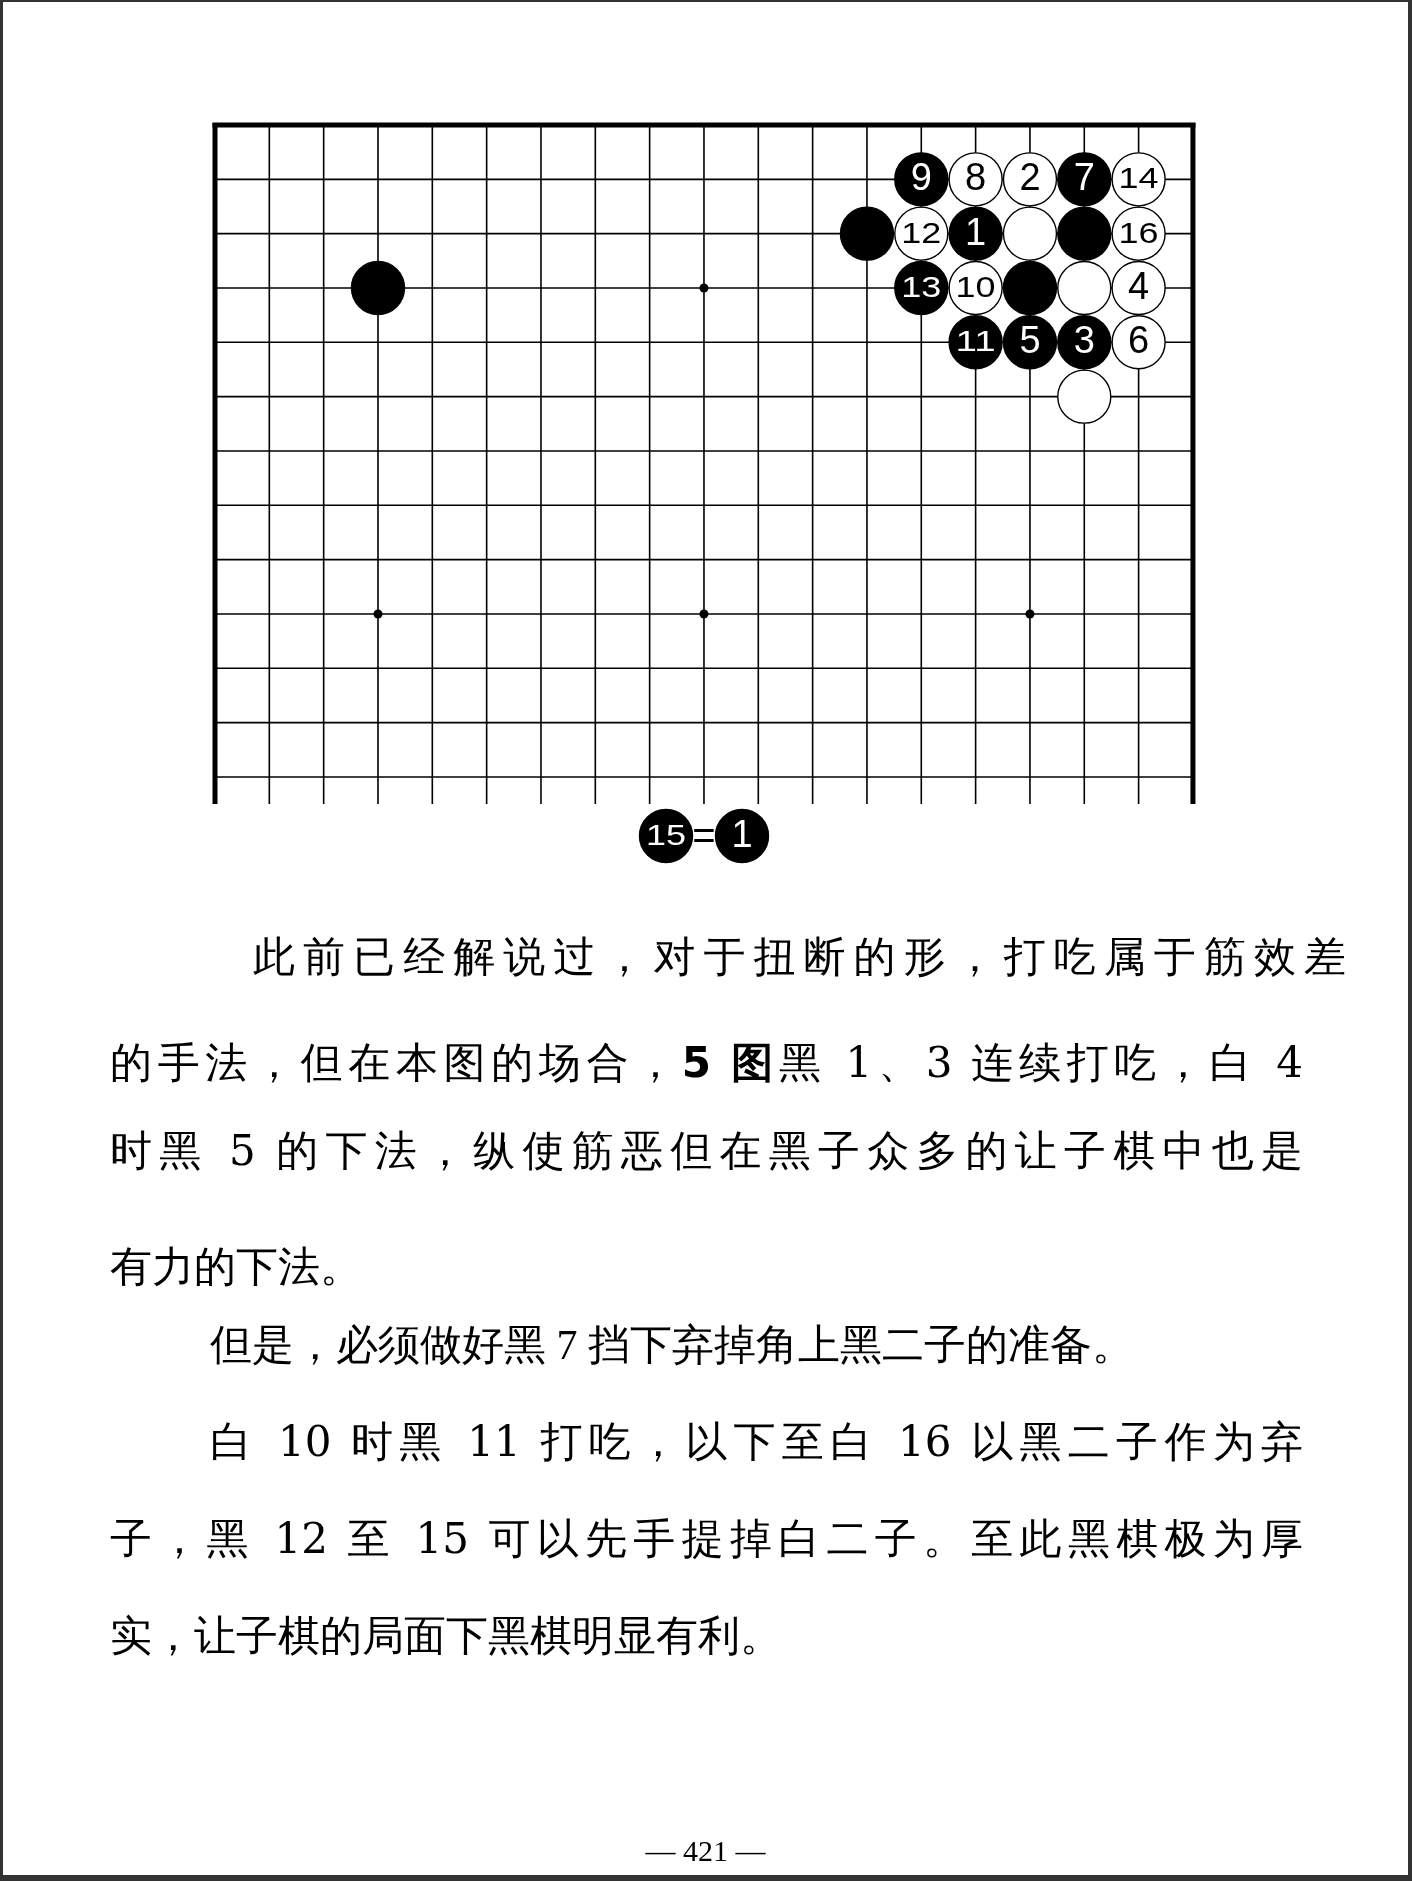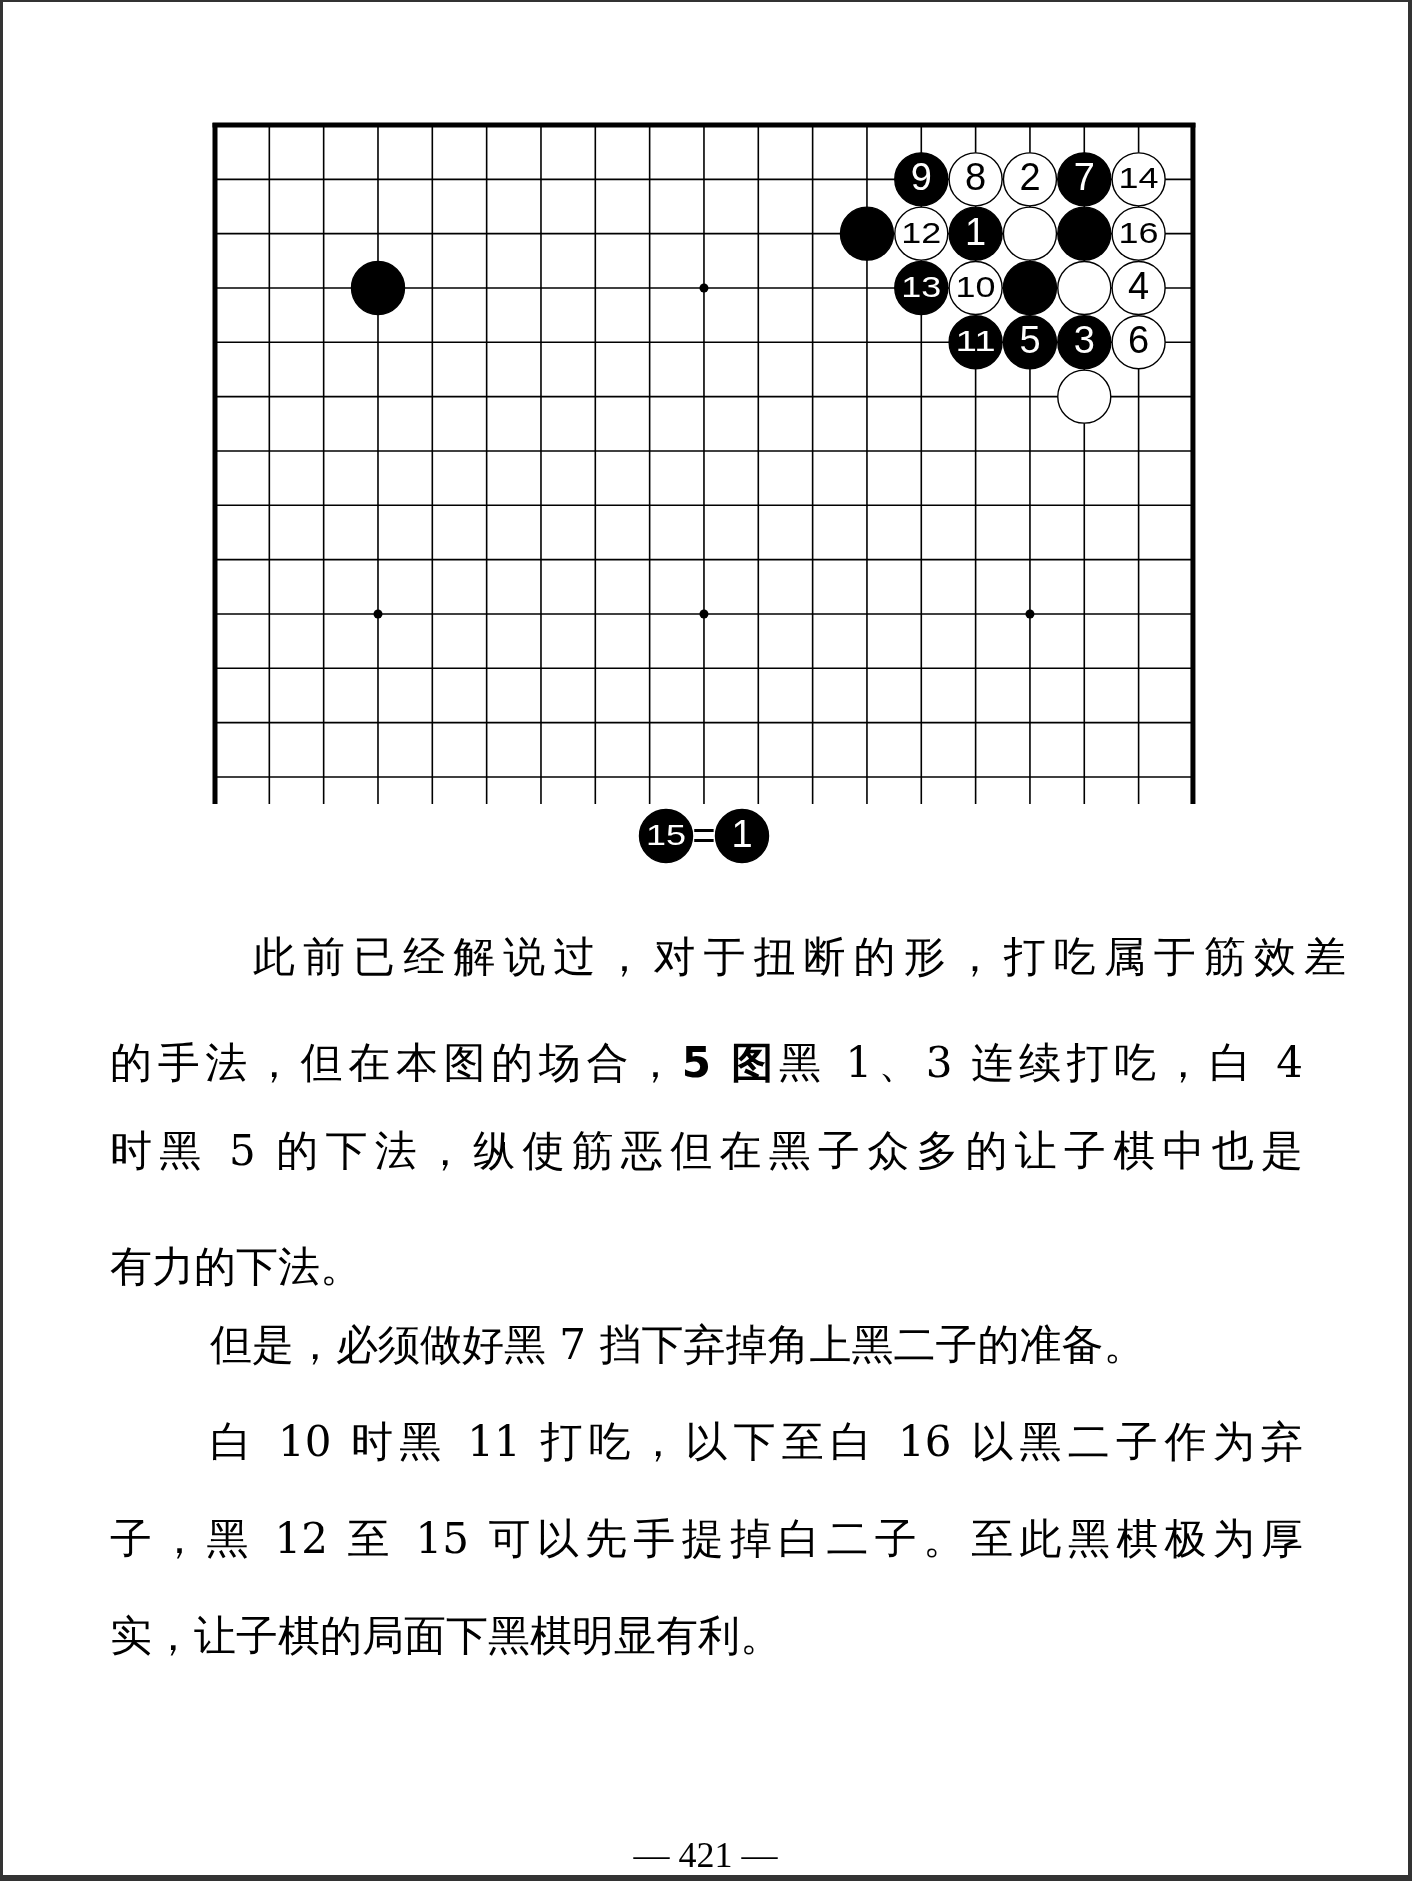--- a/index.html
+++ b/index.html
@@ -19,21 +19,21 @@
   }
   .line {
     position: absolute; left: 0; width: 1193px; height: 50px; line-height: 50px;
     white-space: nowrap; text-align: justify; text-align-last: justify;
   }
   .line.indent { left: 100px; width: 1093px; }
   .line.last { text-align-last: left; }
   .bold { font-weight: bold; font-family: "DejaVu Sans", "Liberation Sans", sans-serif; }
   .page-number {
     position: absolute; left: 0; width: 1405px; top: 1832px; text-align: center;
-    font-family: "Liberation Serif", "DejaVu Serif", serif; font-size: 36px; color: #000;
+    font-family: "Liberation Serif", "DejaVu Serif", serif; font-size: 30px; color: #000;
   }
 </style>
 </head>
 <body>
 
 <div class="page">
 
   <svg id="board-svg" width="1405" height="880" viewBox="0 0 1405 880" xmlns="http://www.w3.org/2000/svg">
       <line x1="266.33" y1="123" x2="266.33" y2="801.96" stroke="#000" stroke-width="1.6"></line>
       <line x1="320.65999999999997" y1="123" x2="320.65999999999997" y2="801.96" stroke="#000" stroke-width="1.6"></line>
@@ -161,20 +161,20 @@
         <circle cx="739" cy="834" r="26.5" fill="#000" stroke="#000" stroke-width="1.4"></circle>
         <text x="739" y="835" text-anchor="middle" dominant-baseline="middle" font-family="&quot;Liberation Sans&quot;, &quot;DejaVu Sans&quot;, sans-serif" font-size="38" fill="#fff">1</text>
       </g>
     </svg>
 
   <div class="text-block">
     <div class="line indent" style="top:930px;margin-left:43px;"><span>此前已经解说过，对于扭断的形，打吃属于筋效差</span></div>
     <div class="line" style="top:1036px;"><span>的手法，但在本图的场合，</span><span class="bold">5 图</span><span>黑 1、3 连续打吃，白 4</span></div>
     <div class="line" style="top:1124px;"><span>时黑 5 的下法，纵使筋恶但在黑子众多的让子棋中也是</span></div>
     <div class="line last" style="top:1221px;margin-top:19px;"><span>有力的下法。</span></div>
-    <div class="line indent last" style="top:1318px;"><span>但是，必须做好黑 7 挡下弃掉角上黑二子的准备。</span></div>
+    <div class="line indent last" style="top:1318px;font-family:Liberation Serif, serif;"><span>但是，必须做好黑 7 挡下弃掉角上黑二子的准备。</span></div>
     <div class="line indent" style="top:1415px;"><span>白 10 时黑 11 打吃，以下至白 16 以黑二子作为弃</span></div>
     <div class="line" style="top:1512px;"><span>子，黑 12 至 15 可以先手提掉白二子。至此黑棋极为厚</span></div>
     <div class="line last" style="top:1609px;"><span>实，让子棋的局面下黑棋明显有利。</span></div>
   </div>
 
   <div class="page-number">— 421 —</div>
 </div>
 
 </body></html>

